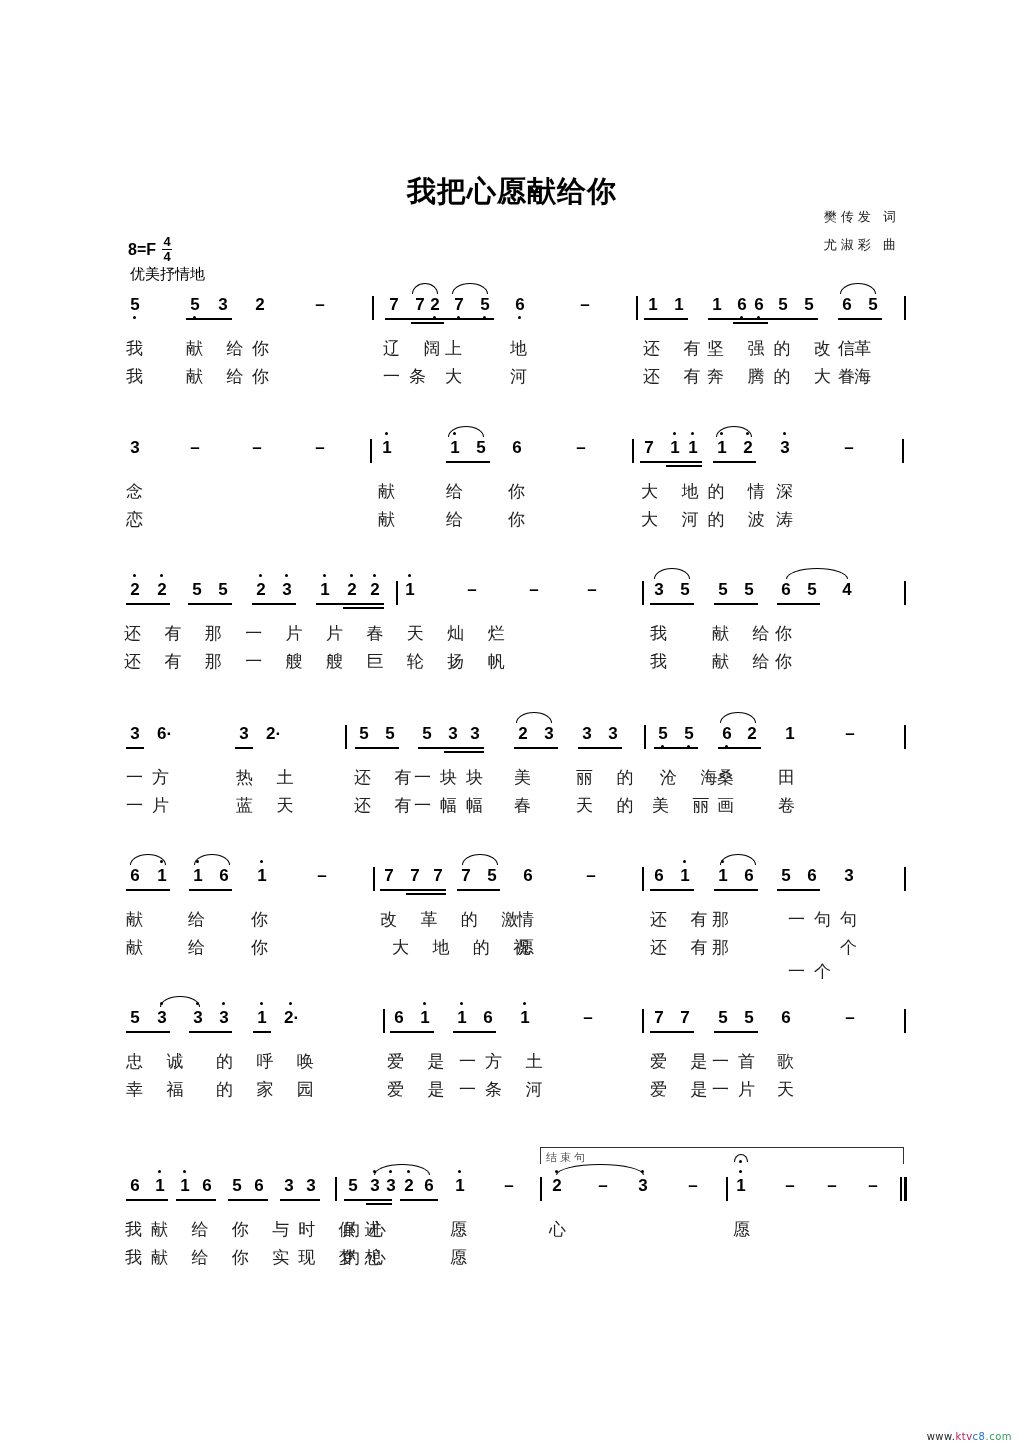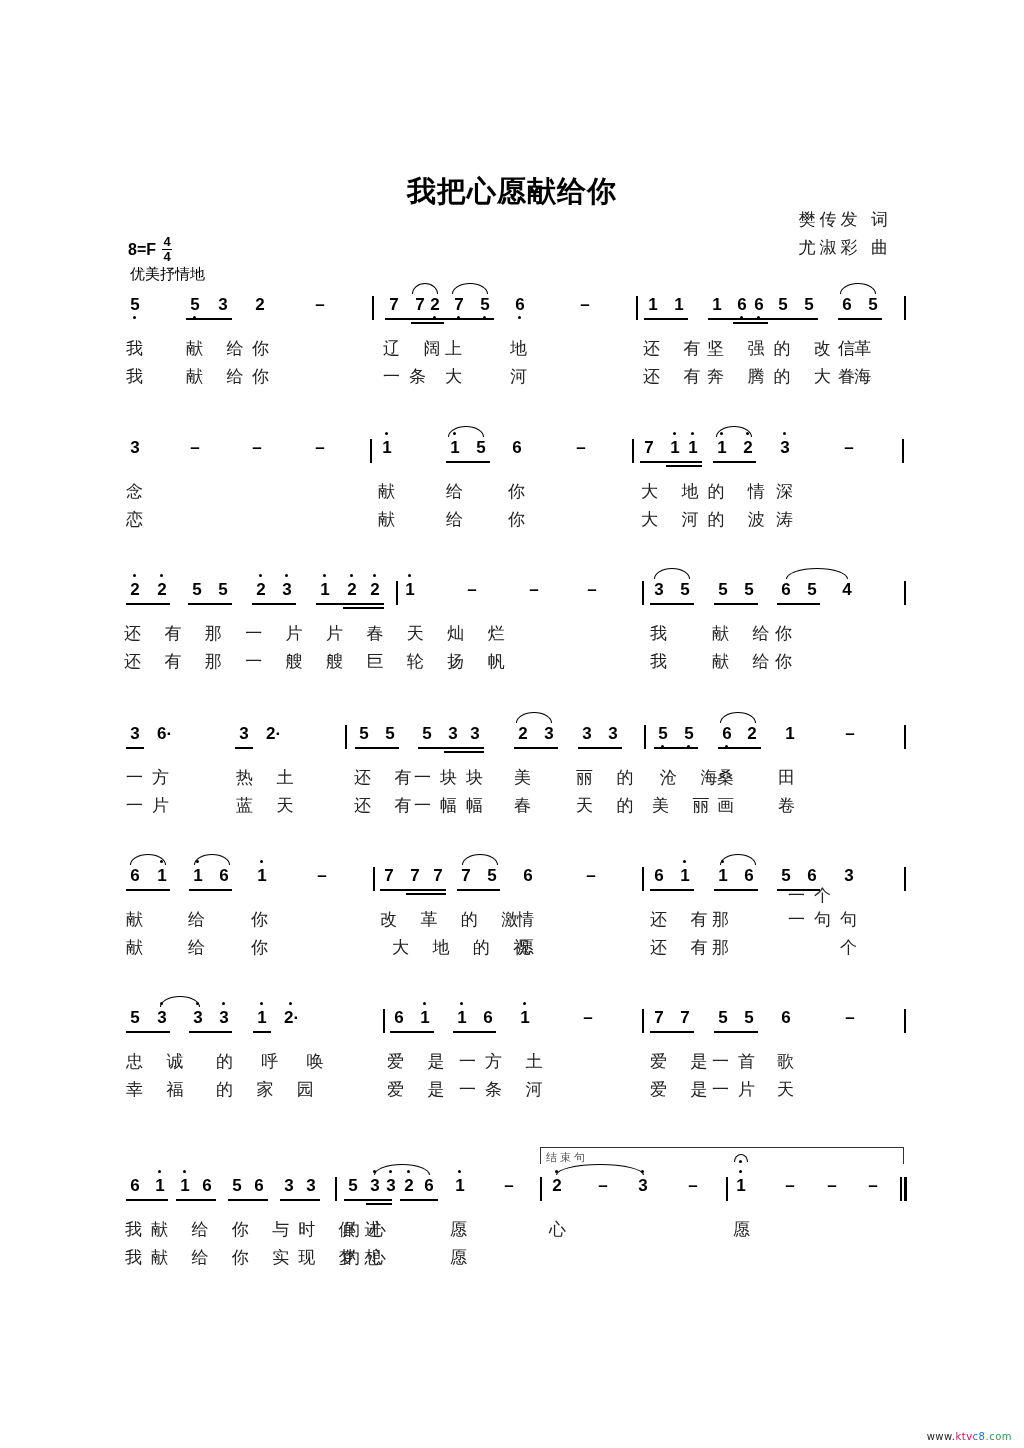--- a/index.html
+++ b/index.html
@@ -1,18 +1,18 @@
 <!DOCTYPE html>
 <html><head>
 <meta charset="utf-8">
 <style>
   html, body { margin: 0; padding: 0; background: #ffffff; }
   body { width: 1024px; height: 1448px; position: relative; overflow: hidden; color: #000; font-family: "DejaVu Serif", serif; }
   .title { position: absolute; left: 0; width: 1024px; top: 172px; text-align: center; font-size: 29px; font-weight: bold; font-family: "DejaVu Serif", serif; letter-spacing: 1px; }
-  .credit { position: absolute; right: 132px; font-size: 17px; color: #222; letter-spacing: 4px; font-family: "DejaVu Serif", serif; }
+  .credit { position: absolute; right: 124px; font-size: 13px; color: #222; letter-spacing: 4px; font-family: "DejaVu Serif", serif; }
   .key { position: absolute; left: 128px; top: 236px; font-size: 16px; font-weight: bold; font-family: "Liberation Sans", sans-serif; display: flex; align-items: center; }
   .frac { display: inline-flex; flex-direction: column; align-items: center; margin-left: 6px; font-size: 13px; line-height: 12px; }
   .frac .bar { width: 10px; border-top: 1.5px solid #000; margin: 1px 0; }
   .tempo { position: absolute; left: 130px; top: 265px; font-size: 15px; font-family: "DejaVu Sans", sans-serif; }
   .el { position: absolute; }
   .note { font-family: "Liberation Sans", sans-serif; font-weight: bold; font-size: 17px; width: 14px; text-align: center; line-height: 20px; }
   .dash { font-family: "Liberation Sans", sans-serif; font-weight: bold; font-size: 17px; width: 14px; text-align: center; line-height: 20px; }
   .dot-above { position: absolute; left: 5px; top: -6px; width: 3px; height: 3px; background: #000; border-radius: 50%; }
   .dot-below { position: absolute; left: 5px; top: 23px; width: 3px; height: 3px; background: #000; border-radius: 50%; }
   .barline { position: absolute; width: 2px; height: 24px; background: #000; }
@@ -274,21 +274,21 @@
     <div class="lyric" style="left: 712px; top: 908px; letter-spacing: 9px;">那</div>
     <div class="lyric" style="left: 788px; top: 908px; letter-spacing: 9px;">一句</div>
     <div class="lyric" style="left: 840px; top: 908px; letter-spacing: 9px;">句</div>
     <div class="lyric" style="left: 126px; top: 936px; letter-spacing: 9px;">献</div>
     <div class="lyric" style="left: 188px; top: 936px; letter-spacing: 9px;">给</div>
     <div class="lyric" style="left: 251px; top: 936px; letter-spacing: 9px;">你</div>
     <div class="lyric" style="left: 392px; top: 936px; letter-spacing: 9px;">大 地 的 祝</div>
     <div class="lyric" style="left: 517px; top: 936px; letter-spacing: 9px;">愿</div>
     <div class="lyric" style="left: 650px; top: 936px; letter-spacing: 9px;">还 有</div>
     <div class="lyric" style="left: 712px; top: 936px; letter-spacing: 9px;">那</div>
-    <div class="lyric" style="left: 788px; top: 884px; letter-spacing: 9px;">一个</div>
+    <div class="lyric" style="left: 788px; top: 960px; letter-spacing: 9px;">一个</div>
     <div class="lyric" style="left: 840px; top: 936px; letter-spacing: 9px;">个</div>
     <div class="el note" style="left: 128px; top: 1008px;"><span>5</span></div>
     <div class="el note" style="left: 155px; top: 1008px;"><span>3</span><div class="dot-above"></div></div>
     <div class="el note" style="left: 191px; top: 1008px;"><span>3</span><div class="dot-above"></div></div>
     <div class="el note" style="left: 217px; top: 1008px;"><span>3</span><div class="dot-above"></div></div>
     <div class="el note" style="left: 255px; top: 1008px;"><span>1</span><div class="dot-above"></div></div>
     <div class="el note" style="left: 284px; top: 1008px;"><span>2·</span><div class="dot-above"></div></div>
     <div class="el note" style="left: 392px; top: 1008px;"><span>6</span></div>
     <div class="el note" style="left: 418px; top: 1008px;"><span>1</span><div class="dot-above"></div></div>
     <div class="el note" style="left: 455px; top: 1008px;"><span>1</span><div class="dot-above"></div></div>
@@ -306,21 +306,21 @@
     <div class="barline" style="left: 904px; top: 1009px;"></div>
     <div class="uline" style="left: 126px; width: 44px; top: 1031px;"></div>
     <div class="uline" style="left: 189px; width: 43px; top: 1031px;"></div>
     <div class="uline" style="left: 253px; width: 18px; top: 1031px;"></div>
     <div class="uline" style="left: 390px; width: 44px; top: 1031px;"></div>
     <div class="uline" style="left: 453px; width: 43px; top: 1031px;"></div>
     <div class="uline" style="left: 650px; width: 44px; top: 1031px;"></div>
     <div class="uline" style="left: 714px; width: 44px; top: 1031px;"></div>
     <div class="slur" style="left: 160px; width: 38px; top: 996px;"></div>
     <div class="lyric" style="left: 126px; top: 1050px; letter-spacing: 9px;">忠 诚</div>
-    <div class="lyric" style="left: 216px; top: 1050px; letter-spacing: 9px; font-family: Liberation Mono, monospace;">的 呼 唤</div>
+    <div class="lyric" style="left: 216px; top: 1050px; letter-spacing: 9px;">的 呼 唤</div>
     <div class="lyric" style="left: 387px; top: 1050px; letter-spacing: 9px;">爱 是</div>
     <div class="lyric" style="left: 459px; top: 1050px; letter-spacing: 9px;">一方 土</div>
     <div class="lyric" style="left: 650px; top: 1050px; letter-spacing: 9px;">爱 是</div>
     <div class="lyric" style="left: 712px; top: 1050px; letter-spacing: 9px;">一首</div>
     <div class="lyric" style="left: 777px; top: 1050px; letter-spacing: 9px;">歌</div>
     <div class="lyric" style="left: 126px; top: 1078px; letter-spacing: 9px;">幸 福</div>
     <div class="lyric" style="left: 216px; top: 1078px; letter-spacing: 9px;">的 家 园</div>
     <div class="lyric" style="left: 387px; top: 1078px; letter-spacing: 9px;">爱 是</div>
     <div class="lyric" style="left: 459px; top: 1078px; letter-spacing: 9px;">一条 河</div>
     <div class="lyric" style="left: 650px; top: 1078px; letter-spacing: 9px;">爱 是</div>

